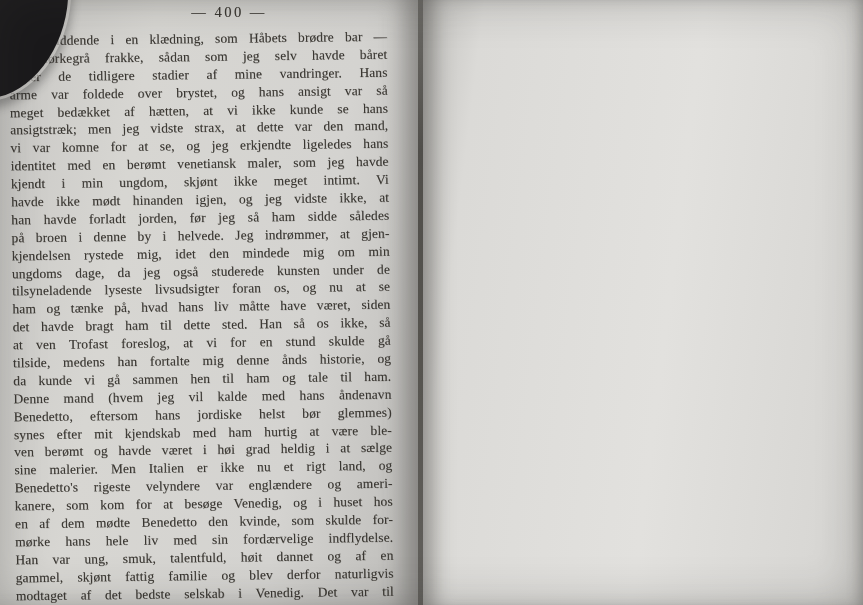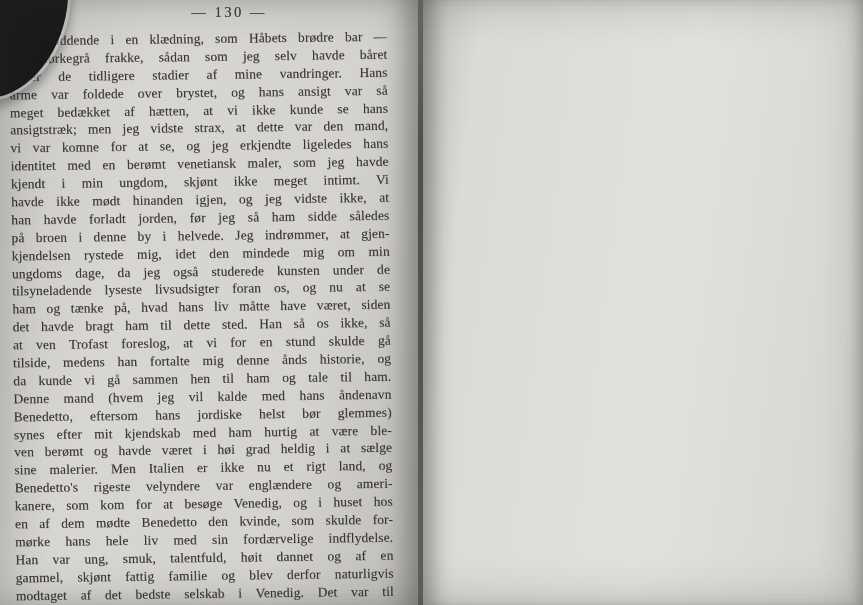--- a/index.html
+++ b/index.html
@@ -65,21 +65,21 @@
     text-align:justify;text-align-last:justify;
     white-space:nowrap;overflow:visible;
   }
 </style>
 </head>
 <body>
 
 <div class="photo">
 
   <div class="page page-left">
-    <div class="page-number">— 130 —</div>
+    <div class="page-number">— 400 —</div>
     <div class="text-block text-left">
         <div class="line">mand siddende i en klædning, som Håbets brødre bar —</div>
         <div class="line">en mørkegrå frakke, sådan som jeg selv havde båret</div>
         <div class="line">under de tidligere stadier af mine vandringer. Hans</div>
         <div class="line">arme var foldede over brystet, og hans ansigt var så</div>
         <div class="line">meget bedækket af hætten, at vi ikke kunde se hans</div>
         <div class="line">ansigtstræk; men jeg vidste strax, at dette var den mand,</div>
         <div class="line">vi var komne for at se, og jeg erkjendte ligeledes hans</div>
         <div class="line">identitet med en berømt venetiansk maler, som jeg havde</div>
         <div class="line">kjendt i min ungdom, skjønt ikke meget intimt. Vi</div>

